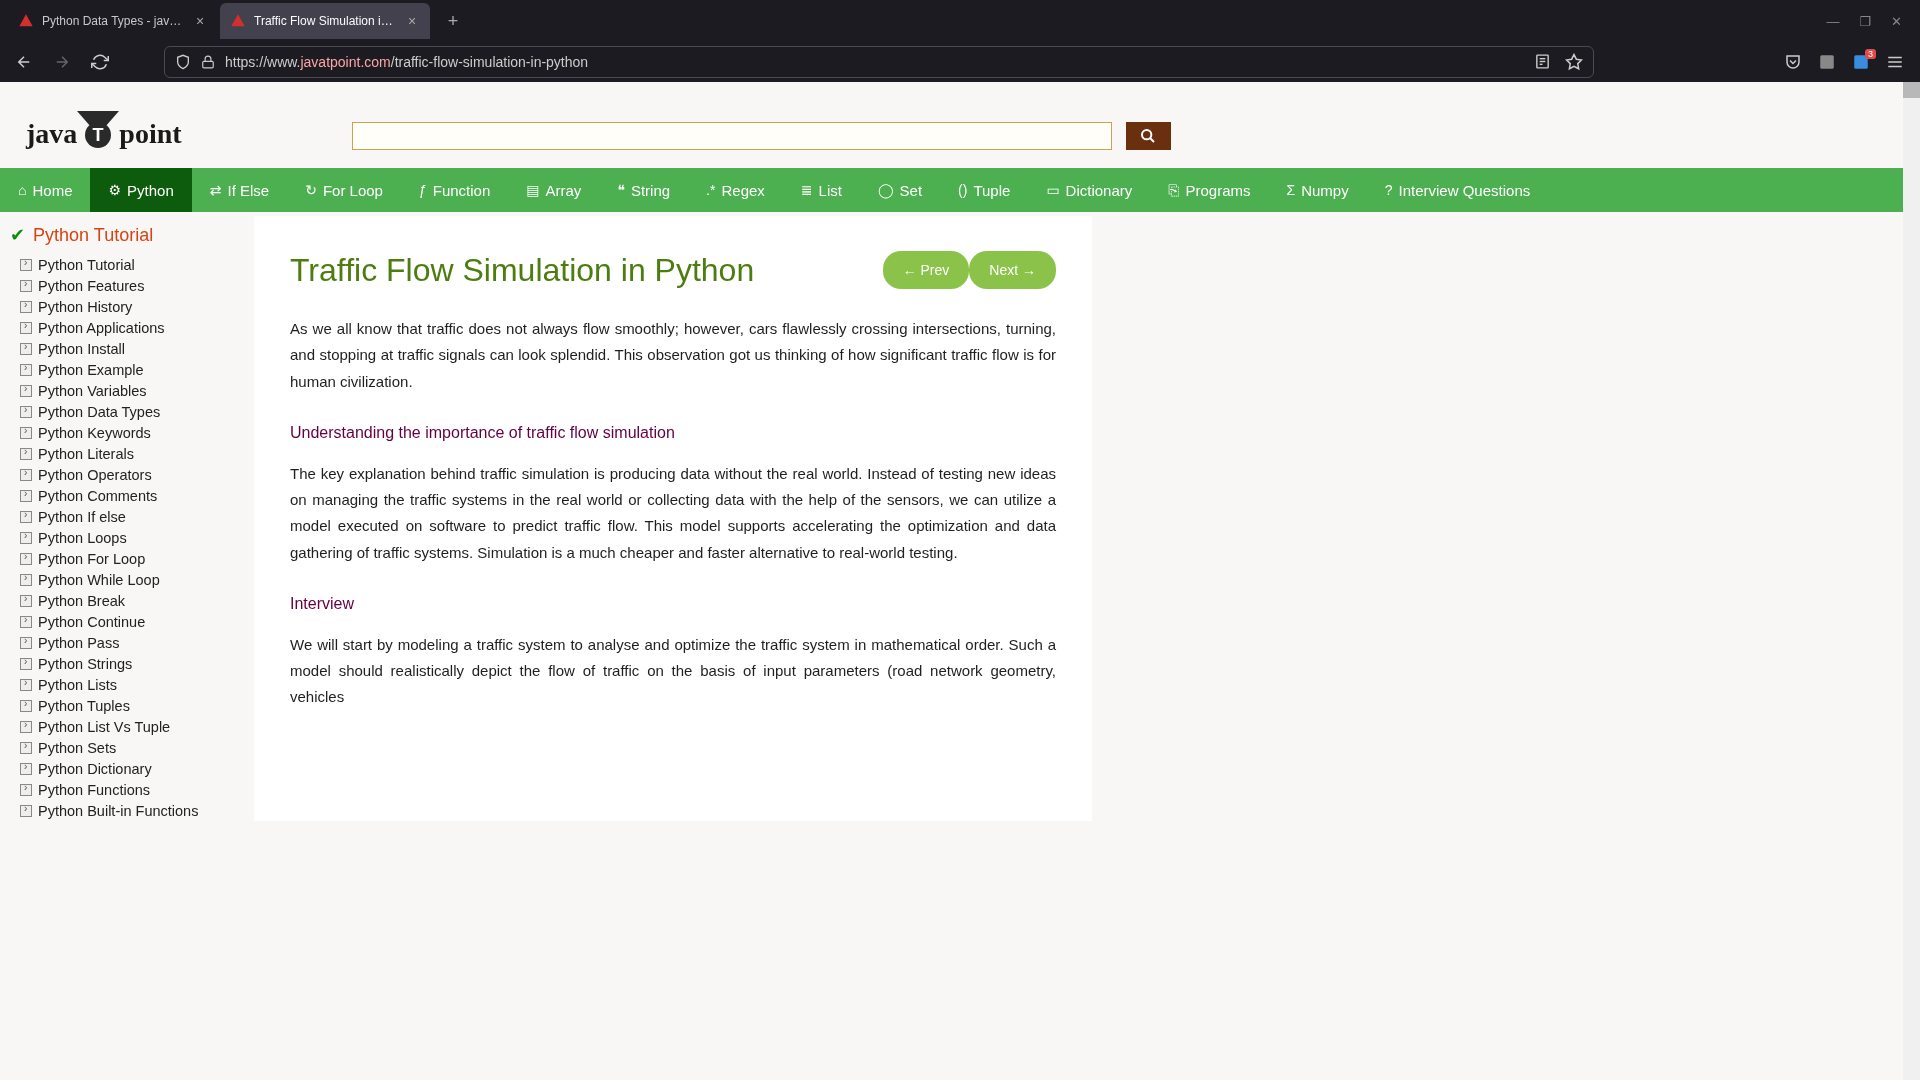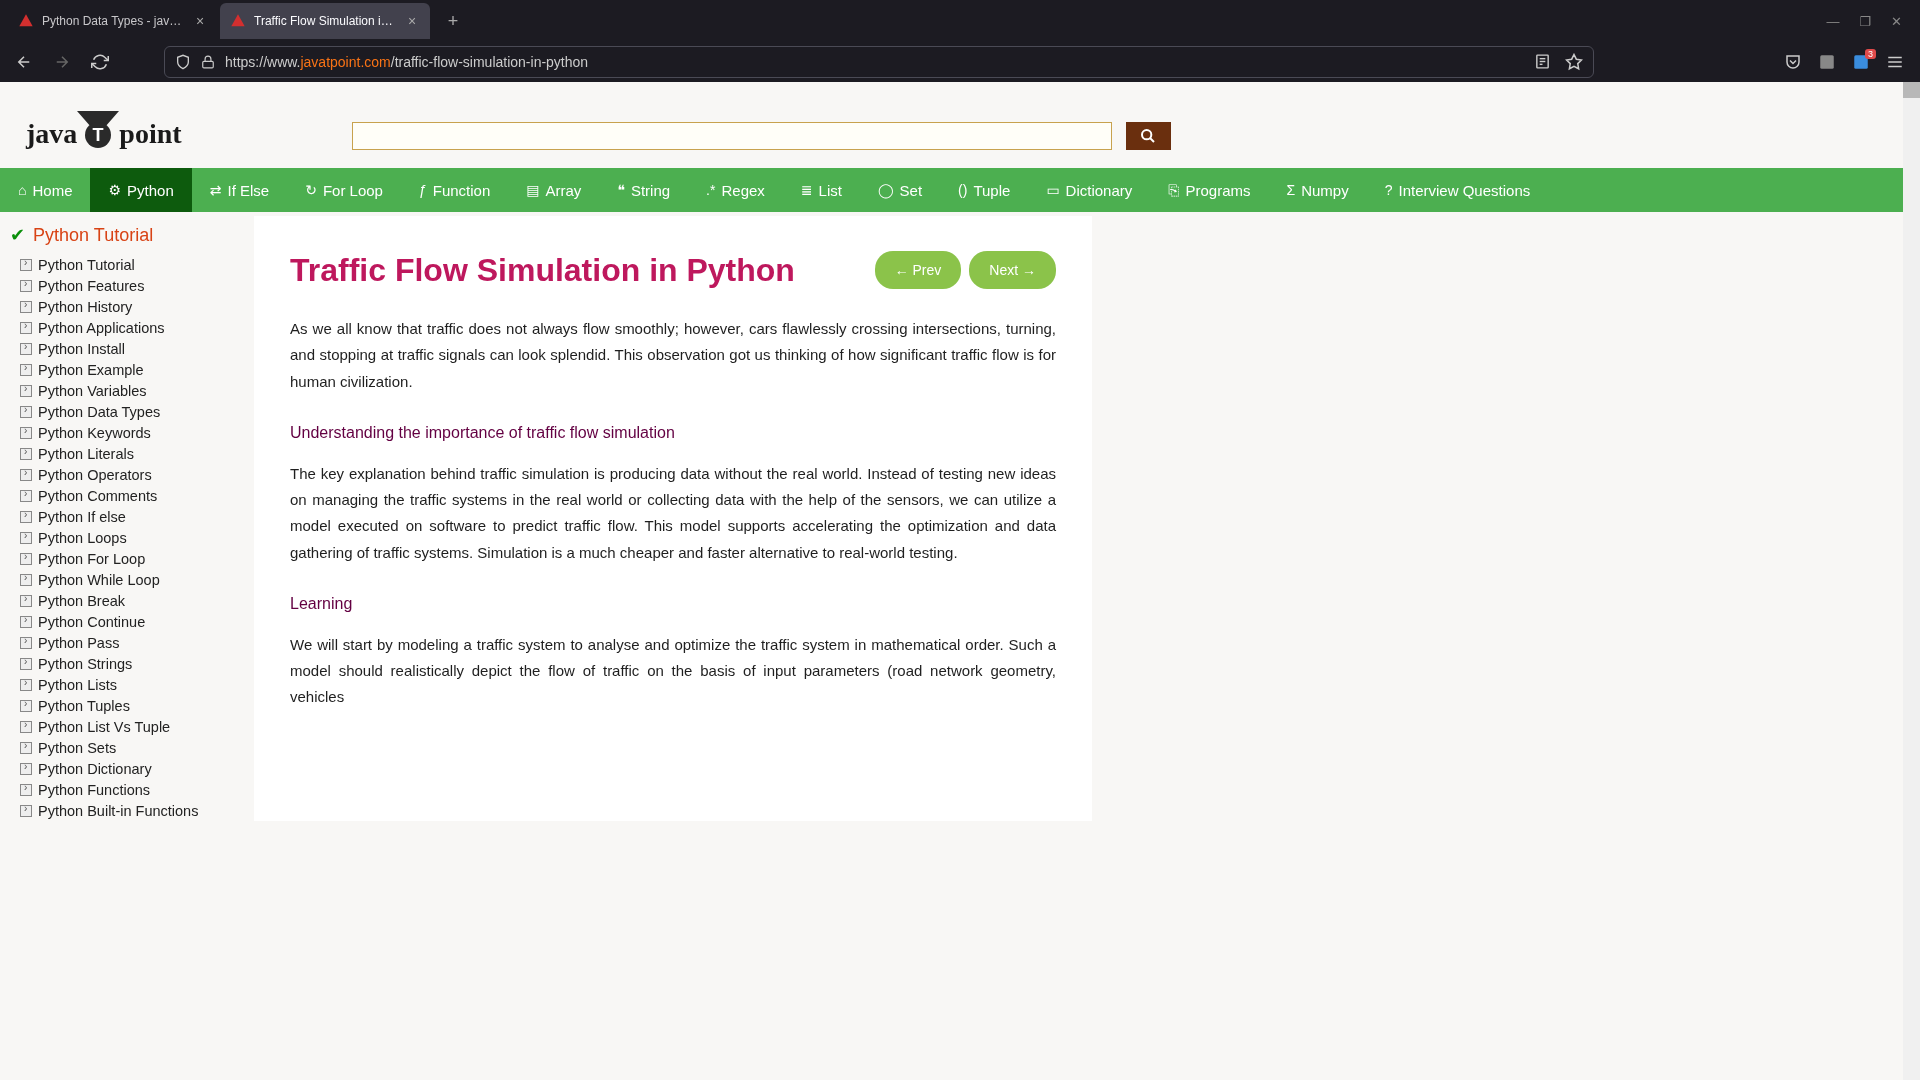--- a/index.html
+++ b/index.html
@@ -16,21 +16,21 @@
 .new-tab { width: 30px; height: 30px; color: #aaa; display: flex; align-items: center; justify-content: center; font-size: 18px; margin-left: 6px; }
 .window-controls { margin-left: auto; display: flex; gap: 20px; padding-right: 18px; color: #888; }
 .window-controls span { font-size: 13px; }
 
 .nav-bar { height: 40px; display: flex; align-items: center; padding: 0 10px; gap: 10px; }
 .nav-btn { width: 28px; height: 28px; color: #ccc; display: flex; align-items: center; justify-content: center; }
 .nav-btn.disabled { color: #666; }
 .url-bar { flex: 1; background: #1c1b22; border: 1px solid #4a4a55; border-radius: 6px; height: 32px; display: flex; align-items: center; padding: 0 10px; margin: 0 180px 0 40px; color: #ccc; font-size: 14px; gap: 10px; }
 .url-bar .lock { color: #ccc; }
 .url-text { color: #ccc; }
-.url-text .domain { color: #f97316; }
+.url-text .domain { color: #fca5a5; }
 .url-right-icons { margin-left: auto; display: flex; gap: 14px; }
 .toolbar-icons { display: flex; gap: 16px; align-items: center; color: #ccc; margin-right: 6px; }
 .ext-badge { position: relative; }
 .ext-badge .badge { position: absolute; top: -4px; right: -6px; background: #e04a4a; color: #fff; font-size: 9px; padding: 0 3px; border-radius: 3px; }
 
 
 .page { background: #f8f7f5; height: 998px; position: relative; }
 
 
 .page-header { display: flex; align-items: flex-end; padding: 10px 20px 0 20px; height: 68px; }
@@ -50,23 +50,23 @@
 .sidebar { width: 254px; padding: 12px 8px 0 6px; font-size: 14.5px; }
 .sidebar-header { display: flex; align-items: center; gap: 8px; margin-bottom: 8px; padding-left: 4px; }
 .sidebar-header .check { color: #0a8f0a; font-size: 18px; }
 .sidebar-header .title { color: #d84315; font-size: 18px; font-weight: 500; }
 .sidebar-item { display: flex; align-items: center; gap: 6px; padding: 2.5px 0 2.5px 14px; color: #222; cursor: pointer; }
 .sidebar-item .bullet { width: 12px; height: 12px; border: 1px solid #888; background: #eee; position: relative; flex-shrink: 0; }
 .sidebar-item .bullet::after { content: "›"; position: absolute; left: 3px; top: -3px; font-size: 10px; color: #555; }
 
 .content { flex: 1; max-width: 838px; background: #fff; margin-top: 4px; padding: 26px 36px 40px 36px; font-size: 15px; line-height: 1.75; color: #1f1f1f; }
 .content-head-row { display: flex; align-items: center; margin-bottom: 18px; }
-.content h1 { font-size: 32px; color: #be185d; font-weight: 700; flex: 1; }
+.content h1 { font-size: 32px; color: #4d7c0f; font-weight: 400; flex: 1; }
 .content h2 { font-size: 16px; color: #630042; font-weight: 500; margin: 24px 0 14px; }
-.nav-pills { display: flex; gap: 8px; }
+.nav-pills { display: flex; }
 .pill { background: #8bc34a; color: #fff; padding: 7px 20px; border-radius: 18px; font-size: 14px; text-decoration: none; }
 .content p { text-align: justify; margin-bottom: 18px; }
 
 .scrollbar-track { position: absolute; right: 0; top: 0; width: 17px; height: 100%; background: #f0f0f0; }
 .scrollbar-thumb { position: absolute; right: 0; top: 0; width: 17px; height: 16px; background: #b8b8b8; }
 
 svg { display: block; }
 </style>
 </head>
 <body>
@@ -360,21 +360,21 @@
       <div class="content-head-row">
         <h1>Traffic Flow Simulation in Python</h1>
         <div class="nav-pills">
           <a class="pill">← Prev</a>
           <a class="pill">Next →</a>
         </div>
       </div>
       <p>As we all know that traffic does not always flow smoothly; however, cars flawlessly crossing intersections, turning, and stopping at traffic signals can look splendid. This observation got us thinking of how significant traffic flow is for human civilization.</p>
       <h2>Understanding the importance of traffic flow simulation</h2>
       <p>The key explanation behind traffic simulation is producing data without the real world. Instead of testing new ideas on managing the traffic systems in the real world or collecting data with the help of the sensors, we can utilize a model executed on software to predict traffic flow. This model supports accelerating the optimization and data gathering of traffic systems. Simulation is a much cheaper and faster alternative to real-world testing.</p>
-      <h2>Learning</h2>
+      <h2>Interview</h2>
       <p>We will start by modeling a traffic system to analyse and optimize the traffic system in mathematical order. Such a model should realistically depict the flow of traffic on the basis of input parameters (road network geometry, vehicles</p>
     </div>
   </div>
 
   <div class="scrollbar-track">
     <div class="scrollbar-thumb"></div>
   </div>
 </div>
 
 </body></html>

